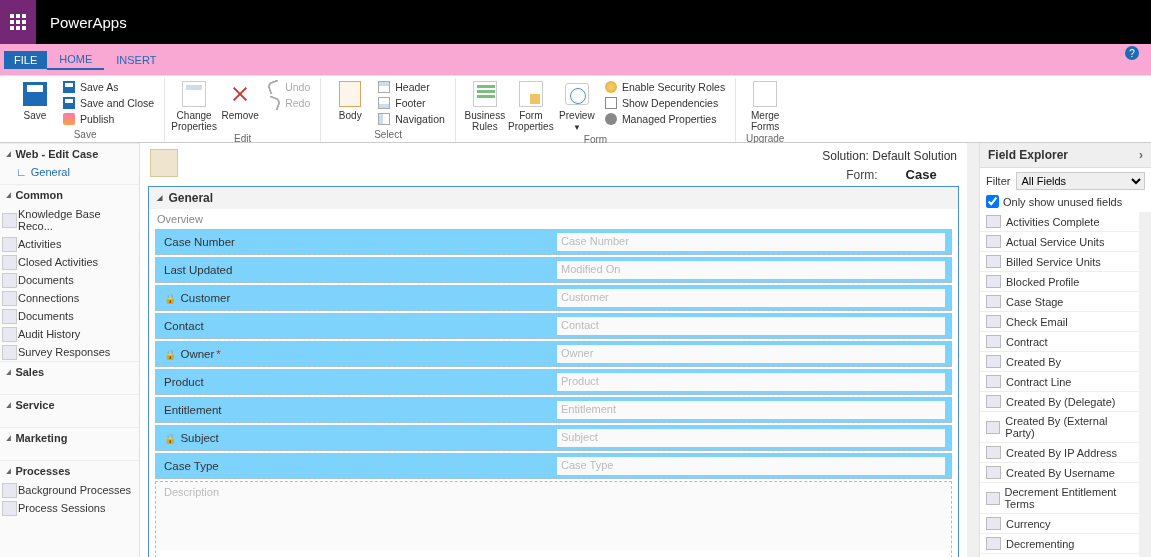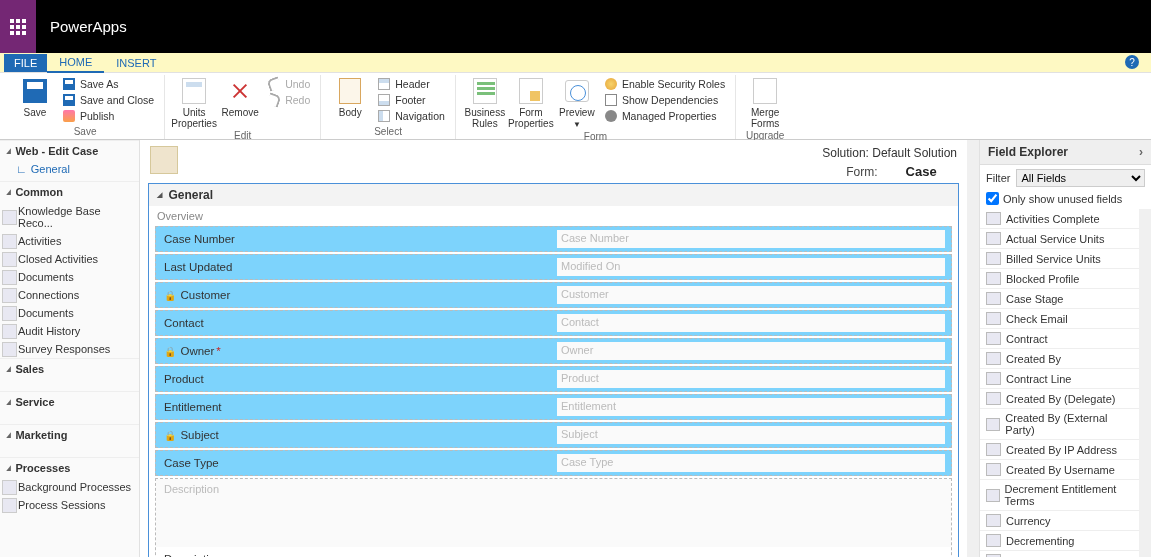--- a/index.html
+++ b/index.html
@@ -1,25 +1,25 @@
 <!DOCTYPE html>
 <html><head>
 <meta charset="utf-8">
 <style>
 * { box-sizing: border-box; margin: 0; padding: 0; font-family: "Segoe UI", Tahoma, sans-serif; }
 body { background: #fff; font-size: 12px; color: #333; width: 1151px; height: 557px; overflow: hidden; }
 
 
-.topbar { height: 53px; background: #000; display: flex; align-items: stretch; }
+.topbar { height: 44px; background: #000; display: flex; align-items: stretch; }
 .waffle { width: 36px; background: #742774; display: flex; align-items: center; justify-content: center; }
 .waffle svg { width: 16px; height: 16px; }
 .brand { color: #fff; font-size: 15px; padding: 0 14px; display: flex; align-items: center; }
 
 
-.tabrow { height: 20px; background: #fef9c3; border-bottom: 1px solid #e1e1e1; display: flex; align-items: center; padding-left: 4px; position: relative; }
+.tabrow { height: 32px; background: #f9a8d4; border-bottom: 1px solid #e1e1e1; display: flex; align-items: center; padding-left: 4px; position: relative; }
 .tab-file { background: #1f6ab5; color: #fff; font-size: 11px; padding: 3px 10px; display: inline-block; cursor: pointer; }
 .tab { font-size: 11px; padding: 3px 12px; color: #1f6ab5; cursor: pointer; }
 .tab.active { border-bottom: 2px solid #1f6ab5; }
 .help-icon { position: absolute; right: 12px; top: 2px; width: 14px; height: 14px; border-radius: 50%; background: #1f6ab5; color: #fff; font-size: 10px; display: flex; align-items: center; justify-content: center; cursor: pointer; }
 
 
 .ribbon { height: 67px; background: #fff; border-bottom: 1px solid #ccc; display: flex; padding: 2px 6px 0 6px; }
 .rgroup { display: flex; flex-direction: column; align-items: center; border-right: 1px solid #e6e6e6; padding: 0 6px; }
 .rgroup-items { display: flex; flex: 1; align-items: flex-start; }
 .rgroup-label { font-size: 10px; color: #666; padding: 1px 0 2px 0; }
@@ -165,21 +165,21 @@
     </div>
     <div class="rgroup-label">Save</div>
   </div>
 
   <div class="rgroup">
     <div class="rgroup-items">
       <div class="rbtn-big">
         <span class="icon">
             <span class="change-prop-icon"></span>
           </span>
-        <span class="lbl" style="white-space:pre-line;">Units
+        <span class="lbl" style="white-space:pre-line;">Change
 Properties</span>
       </div>
       <div class="rbtn-big">
         <span class="icon">
             <span class="sm-x"></span>
           </span>
         <span class="lbl">Remove</span>
       </div>
       <div class="rbtn-sm-col">
         <div class="rbtn-sm" style="color:#aaa;">

